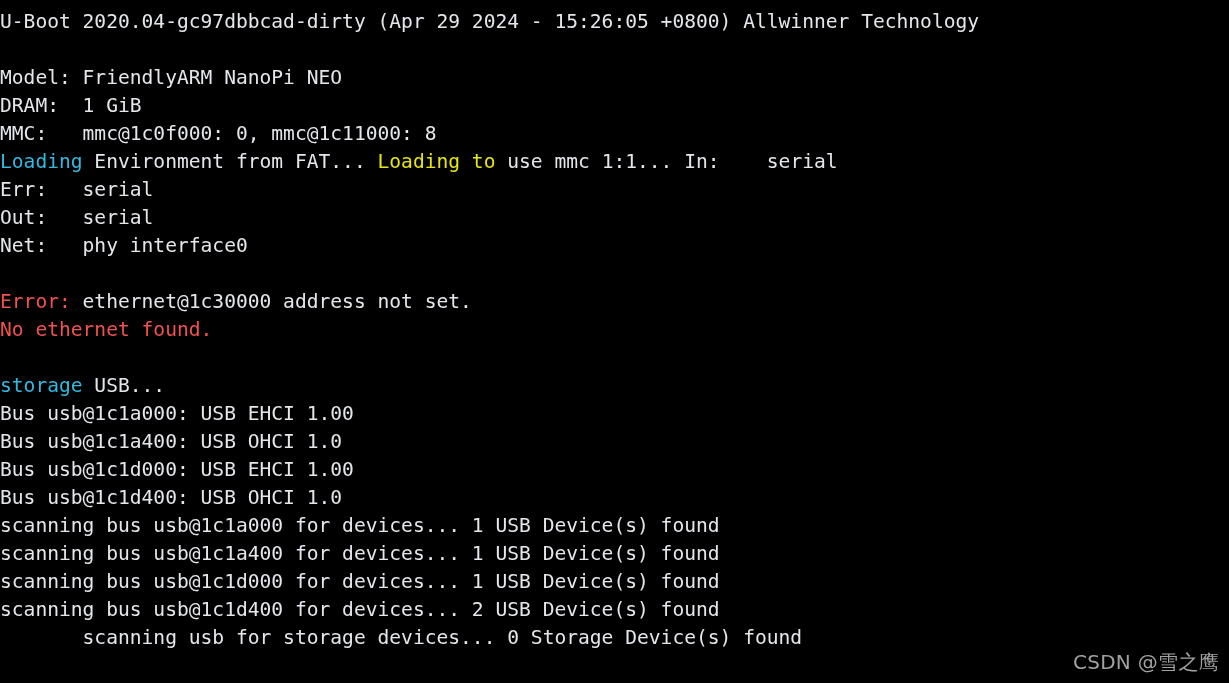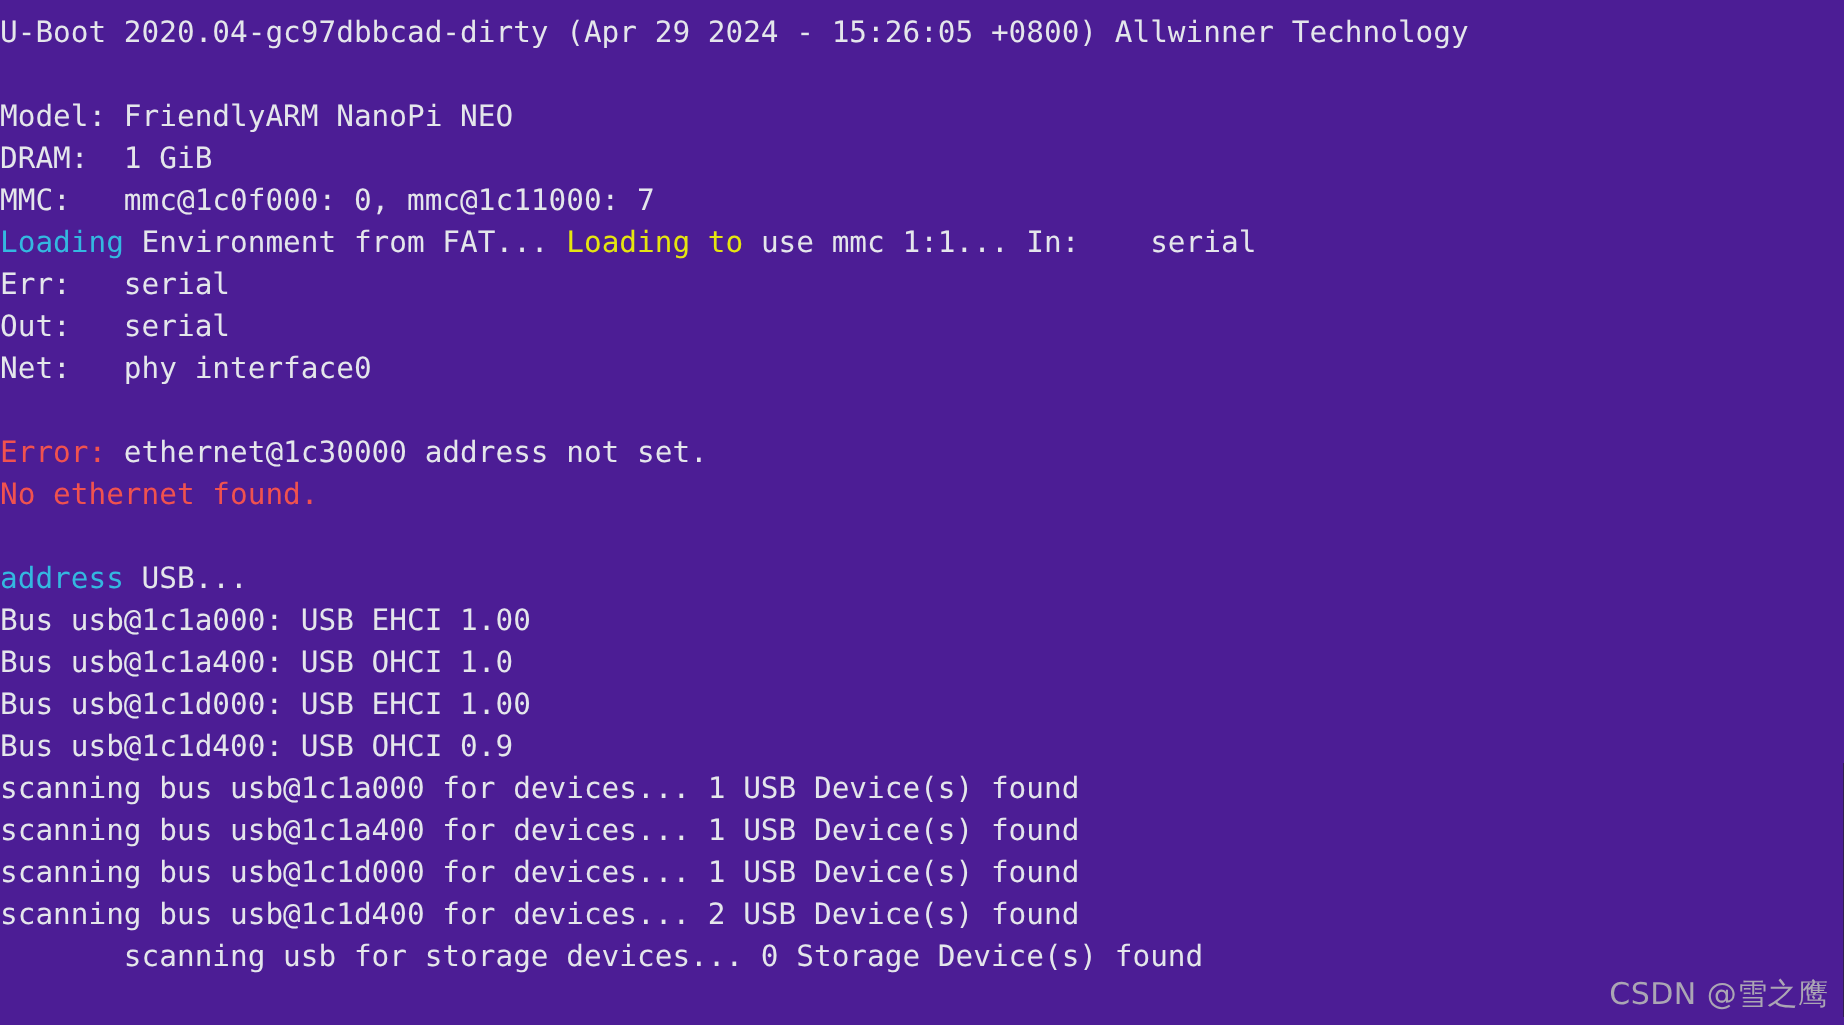--- a/index.html
+++ b/index.html
@@ -11,21 +11,21 @@
   body {
     width: 1229px;
     height: 683px;
     overflow: hidden;
     font-family: "DejaVu Sans Mono", "Liberation Mono", monospace;
   }
   #terminal {
     position: relative;
     width: 1229px;
     height: 683px;
-    background: #4c1d95;
+    background: #000000;
     box-sizing: border-box;
     padding: 8px 0 0 0;
   }
   .line {
     display: block;
     height: 28px;
     line-height: 28px;
     font-size: 19.6px;
     letter-spacing: 0;
     white-space: pre;
@@ -59,34 +59,34 @@
 </style>
 </head>
 <body>
 
 <div id="terminal">
   <div id="console-output">
       <div class="line"><span class="seg c-white">U-Boot 2020.04-gc97dbbcad-dirty (Apr 29 2024 - 15:26:05 +0800) Allwinner Technology</span></div>
       <div class="line blank">&nbsp;</div>
       <div class="line"><span class="seg c-white">Model: FriendlyARM NanoPi NEO</span></div>
       <div class="line"><span class="seg c-white">DRAM:  1 GiB</span></div>
-      <div class="line"><span class="seg c-white">MMC:   mmc@1c0f000: 0, mmc@1c11000: 7</span></div>
+      <div class="line"><span class="seg c-white">MMC:   mmc@1c0f000: 0, mmc@1c11000: 8</span></div>
       <div class="line"><span class="seg c-cyan">Loading</span><span class="seg c-white"> Environment from FAT... </span><span class="seg c-yellow">Loading to</span><span class="seg c-white"> use mmc 1:1... In:    serial</span></div>
       <div class="line"><span class="seg c-white">Err:   serial</span></div>
       <div class="line"><span class="seg c-white">Out:   serial</span></div>
       <div class="line"><span class="seg c-white">Net:   phy interface0</span></div>
       <div class="line blank">&nbsp;</div>
       <div class="line"><span class="seg c-red">Error:</span><span class="seg c-white"> ethernet@1c30000 address not set.</span></div>
       <div class="line"><span class="seg c-red">No ethernet found.</span></div>
       <div class="line blank">&nbsp;</div>
-      <div class="line"><span class="seg c-cyan">address</span><span class="seg c-white"> USB...</span></div>
+      <div class="line"><span class="seg c-cyan">storage</span><span class="seg c-white"> USB...</span></div>
       <div class="line"><span class="seg c-white">Bus usb@1c1a000: USB EHCI 1.00</span></div>
       <div class="line"><span class="seg c-white">Bus usb@1c1a400: USB OHCI 1.0</span></div>
       <div class="line"><span class="seg c-white">Bus usb@1c1d000: USB EHCI 1.00</span></div>
-      <div class="line"><span class="seg c-white">Bus usb@1c1d400: USB OHCI 0.9</span></div>
+      <div class="line"><span class="seg c-white">Bus usb@1c1d400: USB OHCI 1.0</span></div>
       <div class="line"><span class="seg c-white">scanning bus usb@1c1a000 for devices... 1 USB Device(s) found</span></div>
       <div class="line"><span class="seg c-white">scanning bus usb@1c1a400 for devices... 1 USB Device(s) found</span></div>
       <div class="line"><span class="seg c-white">scanning bus usb@1c1d000 for devices... 1 USB Device(s) found</span></div>
       <div class="line"><span class="seg c-white">scanning bus usb@1c1d400 for devices... 2 USB Device(s) found</span></div>
       <div class="line"><span class="seg c-white">       scanning usb for storage devices... 0 Storage Device(s) found</span></div>
     </div>
   <div id="watermark">CSDN @雪之鹰</div>
 </div>
 
 </body></html>

